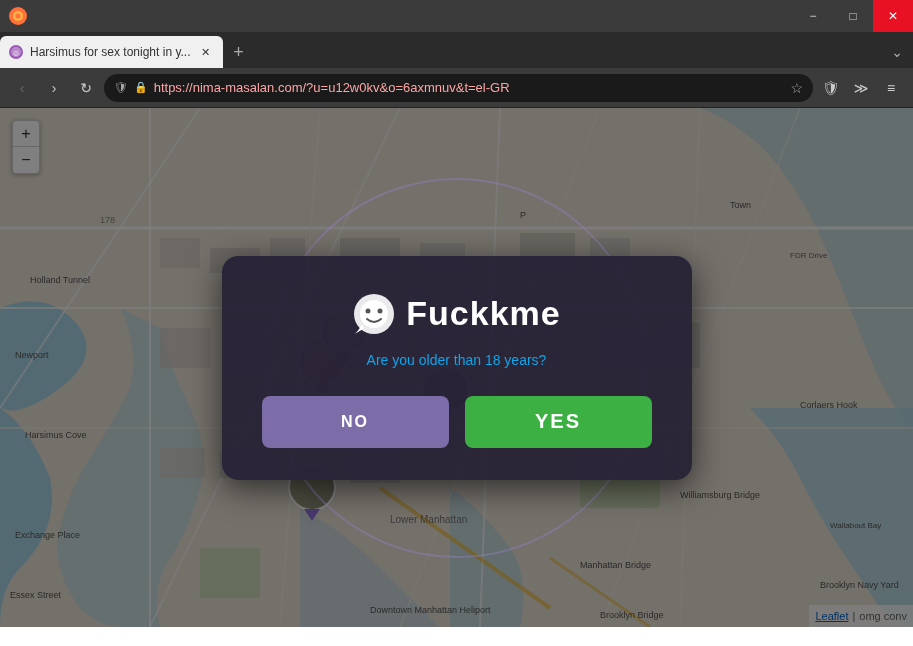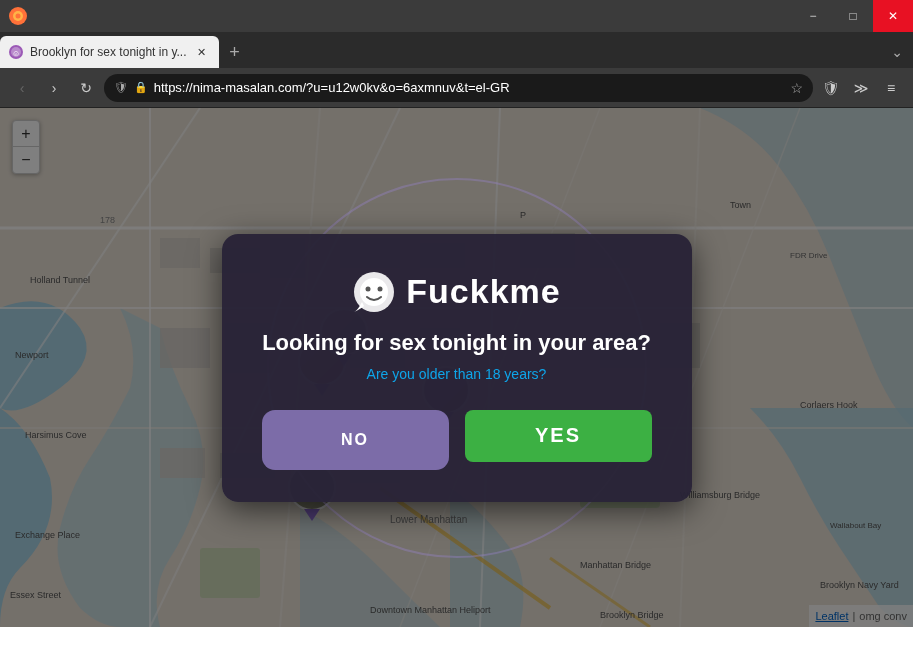--- a/index.html
+++ b/index.html
@@ -149,21 +149,21 @@
       background: #1a1a1a;
       border-radius: 14px;
       display: flex;
       align-items: center;
       padding: 0 10px;
       gap: 6px;
       color: #ccc;
       font-size: 13px;
     }
     .url-lock { color: #aaa; font-size: 11px; }
-    .url-text { flex: 1; color: #ffffff; }
+    .url-text { flex: 1; color: #fca5a5; }
     .url-star { color: #aaa; font-size: 14px; }
     .toolbar-right {
       display: flex;
       align-items: center;
       gap: 2px;
     }
     .toolbar-btn {
       width: 28px;
       height: 28px;
       display: flex;
@@ -286,24 +286,24 @@
       margin-bottom: 28px;
     }
 
     .btn-row {
       display: flex;
       gap: 16px;
       justify-content: center;
     }
     .btn-no {
       flex: 1;
-      height: 60px;
+      height: 52px;
       background: #7c6ca8;
       border: none;
-      border-radius: 13px;
+      border-radius: 8px;
       color: white;
       font-size: 16px;
       font-weight: bold;
       letter-spacing: 2px;
       cursor: pointer;
     }
     .btn-yes {
       flex: 1;
       height: 52px;
       background: #3cb043;
@@ -384,21 +384,21 @@
   </div>
 
   <div class="tab-bar">
     <div class="tab active">
 
       <svg class="tab-favicon" viewBox="0 0 16 16">
         <circle cx="8" cy="8" r="7" fill="#9b59b6"></circle>
         <circle cx="8" cy="8" r="5" fill="white" opacity="0.3"></circle>
         <text x="8" y="11.5" text-anchor="middle" font-size="8" fill="white">☺</text>
       </svg>
-      <span class="tab-title">Brooklyn for sex tonight in y...</span>
+      <span class="tab-title">Harsimus for sex tonight in y...</span>
       <div class="tab-close">✕</div>
     </div>
     <div class="new-tab-btn">+</div>
     <div class="tab-spacer"></div>
     <div class="tab-list-btn">⌄</div>
   </div>
 
   <div class="address-bar">
     <div class="nav-btn disabled">‹</div>
     <div class="nav-btn">›</div>
@@ -524,21 +524,20 @@
           <circle cx="16" cy="19" r="2.5" fill="#555"></circle>
           <circle cx="28" cy="19" r="2.5" fill="#555"></circle>
           <path d="M15 27 Q22 33 29 27" stroke="#555" stroke-width="2" fill="none" stroke-linecap="round"></path>
 
           <path d="M8 34 Q4 42 0 44 Q8 40 10 38 Z" fill="white" transform="translate(2,-2)"></path>
         </svg>
         <span class="brand-name">Fuckkme</span>
       </div>
 
 
-      <div class="headline">Looking for sex tonight in your area?</div>
 
       <div class="subtext">Are you older than 18 years?</div>
 
       <div class="btn-row">
         <button class="btn-no">NO</button>
         <button class="btn-yes">YES</button>
       </div>
     </div>
   </div>
 

